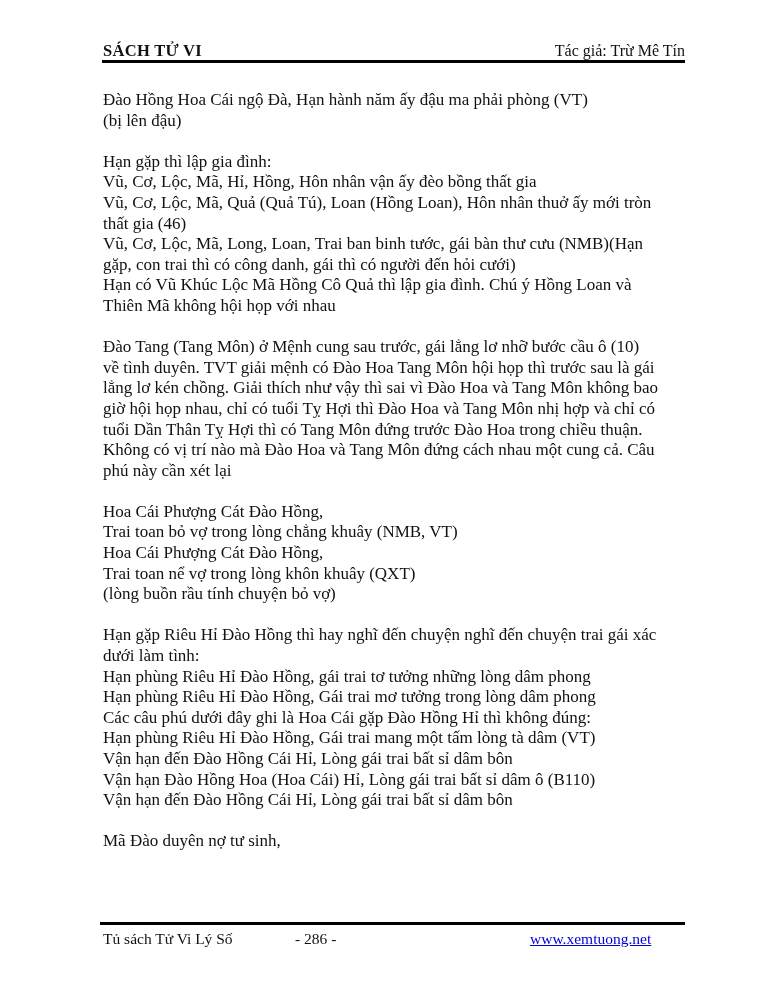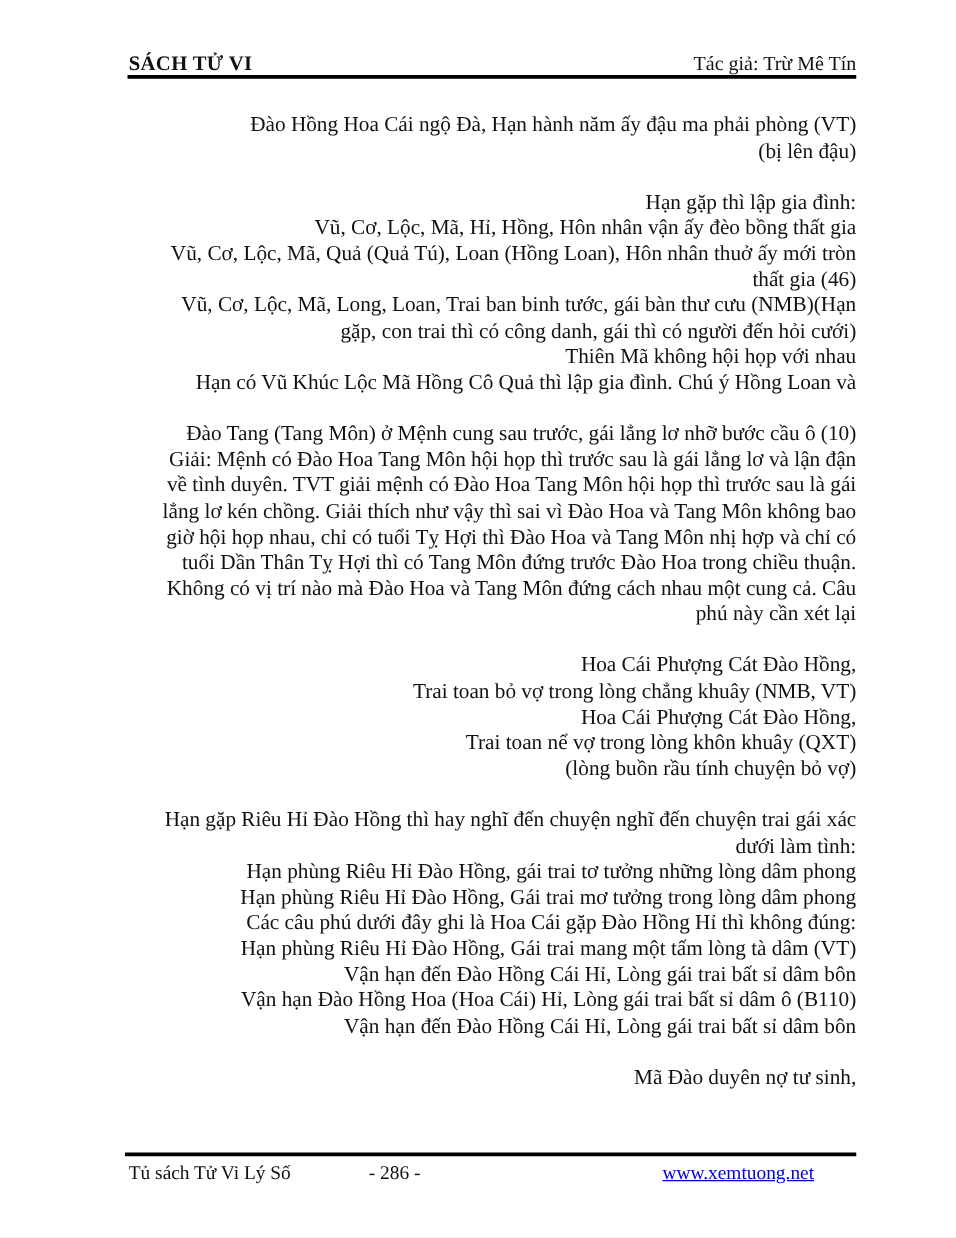--- a/index.html
+++ b/index.html
@@ -41,21 +41,21 @@
   }
   
   .body-text {
     position: absolute;
     left: 103px;
     top: 90px;
     width: 582px;
     font-size: 17px;
     line-height: 20.6px;
   }
-  .paragraph { margin-bottom: 20.6px; text-align: right; }
+  .paragraph { margin-bottom: 20.6px; }
   .paragraph:last-child { margin-bottom: 0; }
   .line { white-space: nowrap; }
   
   .footer-rule {
     position: absolute;
     left: 100px;
     top: 922px;
     width: 585px;
     height: 3px;
     background: #000000;
@@ -95,26 +95,25 @@
         <div class="line">Đào Hồng Hoa Cái ngộ Đà, Hạn hành năm ấy đậu ma phải phòng (VT)</div>
         <div class="line">(bị lên đậu)</div>
       </div>
       <div class="paragraph">
         <div class="line">Hạn gặp thì lập gia đình:</div>
         <div class="line">Vũ, Cơ, Lộc, Mã, Hỉ, Hồng, Hôn nhân vận ấy đèo bồng thất gia</div>
         <div class="line">Vũ, Cơ, Lộc, Mã, Quả (Quả Tú), Loan (Hồng Loan), Hôn nhân thuở ấy mới tròn</div>
         <div class="line">thất gia (46)</div>
         <div class="line">Vũ, Cơ, Lộc, Mã, Long, Loan, Trai ban binh tước, gái bàn thư cưu (NMB)(Hạn</div>
         <div class="line">gặp, con trai thì có công danh, gái thì có người đến hỏi cưới)</div>
+        <div class="line">Hạn có Vũ Khúc Lộc Mã Hồng Cô Quả thì lập gia đình. Chú ý Hồng Loan và</div>
         <div class="line">Thiên Mã không hội họp với nhau</div>
-        <div class="line">Hạn có Vũ Khúc Lộc Mã Hồng Cô Quả thì lập gia đình. Chú ý Hồng Loan và</div>
       </div>
       <div class="paragraph">
         <div class="line">Đào Tang (Tang Môn) ở Mệnh cung sau trước, gái lẳng lơ nhỡ bước cầu ô (10)</div>
-        <div class="line">Giải: Mệnh có Đào Hoa Tang Môn hội họp thì trước sau là gái lẳng lơ và lận đận</div>
         <div class="line">về tình duyên. TVT giải mệnh có Đào Hoa Tang Môn hội họp thì trước sau là gái</div>
         <div class="line">lẳng lơ kén chồng. Giải thích như vậy thì sai vì Đào Hoa và Tang Môn không bao</div>
         <div class="line">giờ hội họp nhau, chỉ có tuổi Tỵ Hợi thì Đào Hoa và Tang Môn nhị hợp và chỉ có</div>
         <div class="line">tuổi Dần Thân Tỵ Hợi thì có Tang Môn đứng trước Đào Hoa trong chiều thuận.</div>
         <div class="line">Không có vị trí nào mà Đào Hoa và Tang Môn đứng cách nhau một cung cả. Câu</div>
         <div class="line">phú này cần xét lại</div>
       </div>
       <div class="paragraph">
         <div class="line">Hoa Cái Phượng Cát Đào Hồng,</div>
         <div class="line">Trai toan bỏ vợ trong lòng chẳng khuây (NMB, VT)</div>

